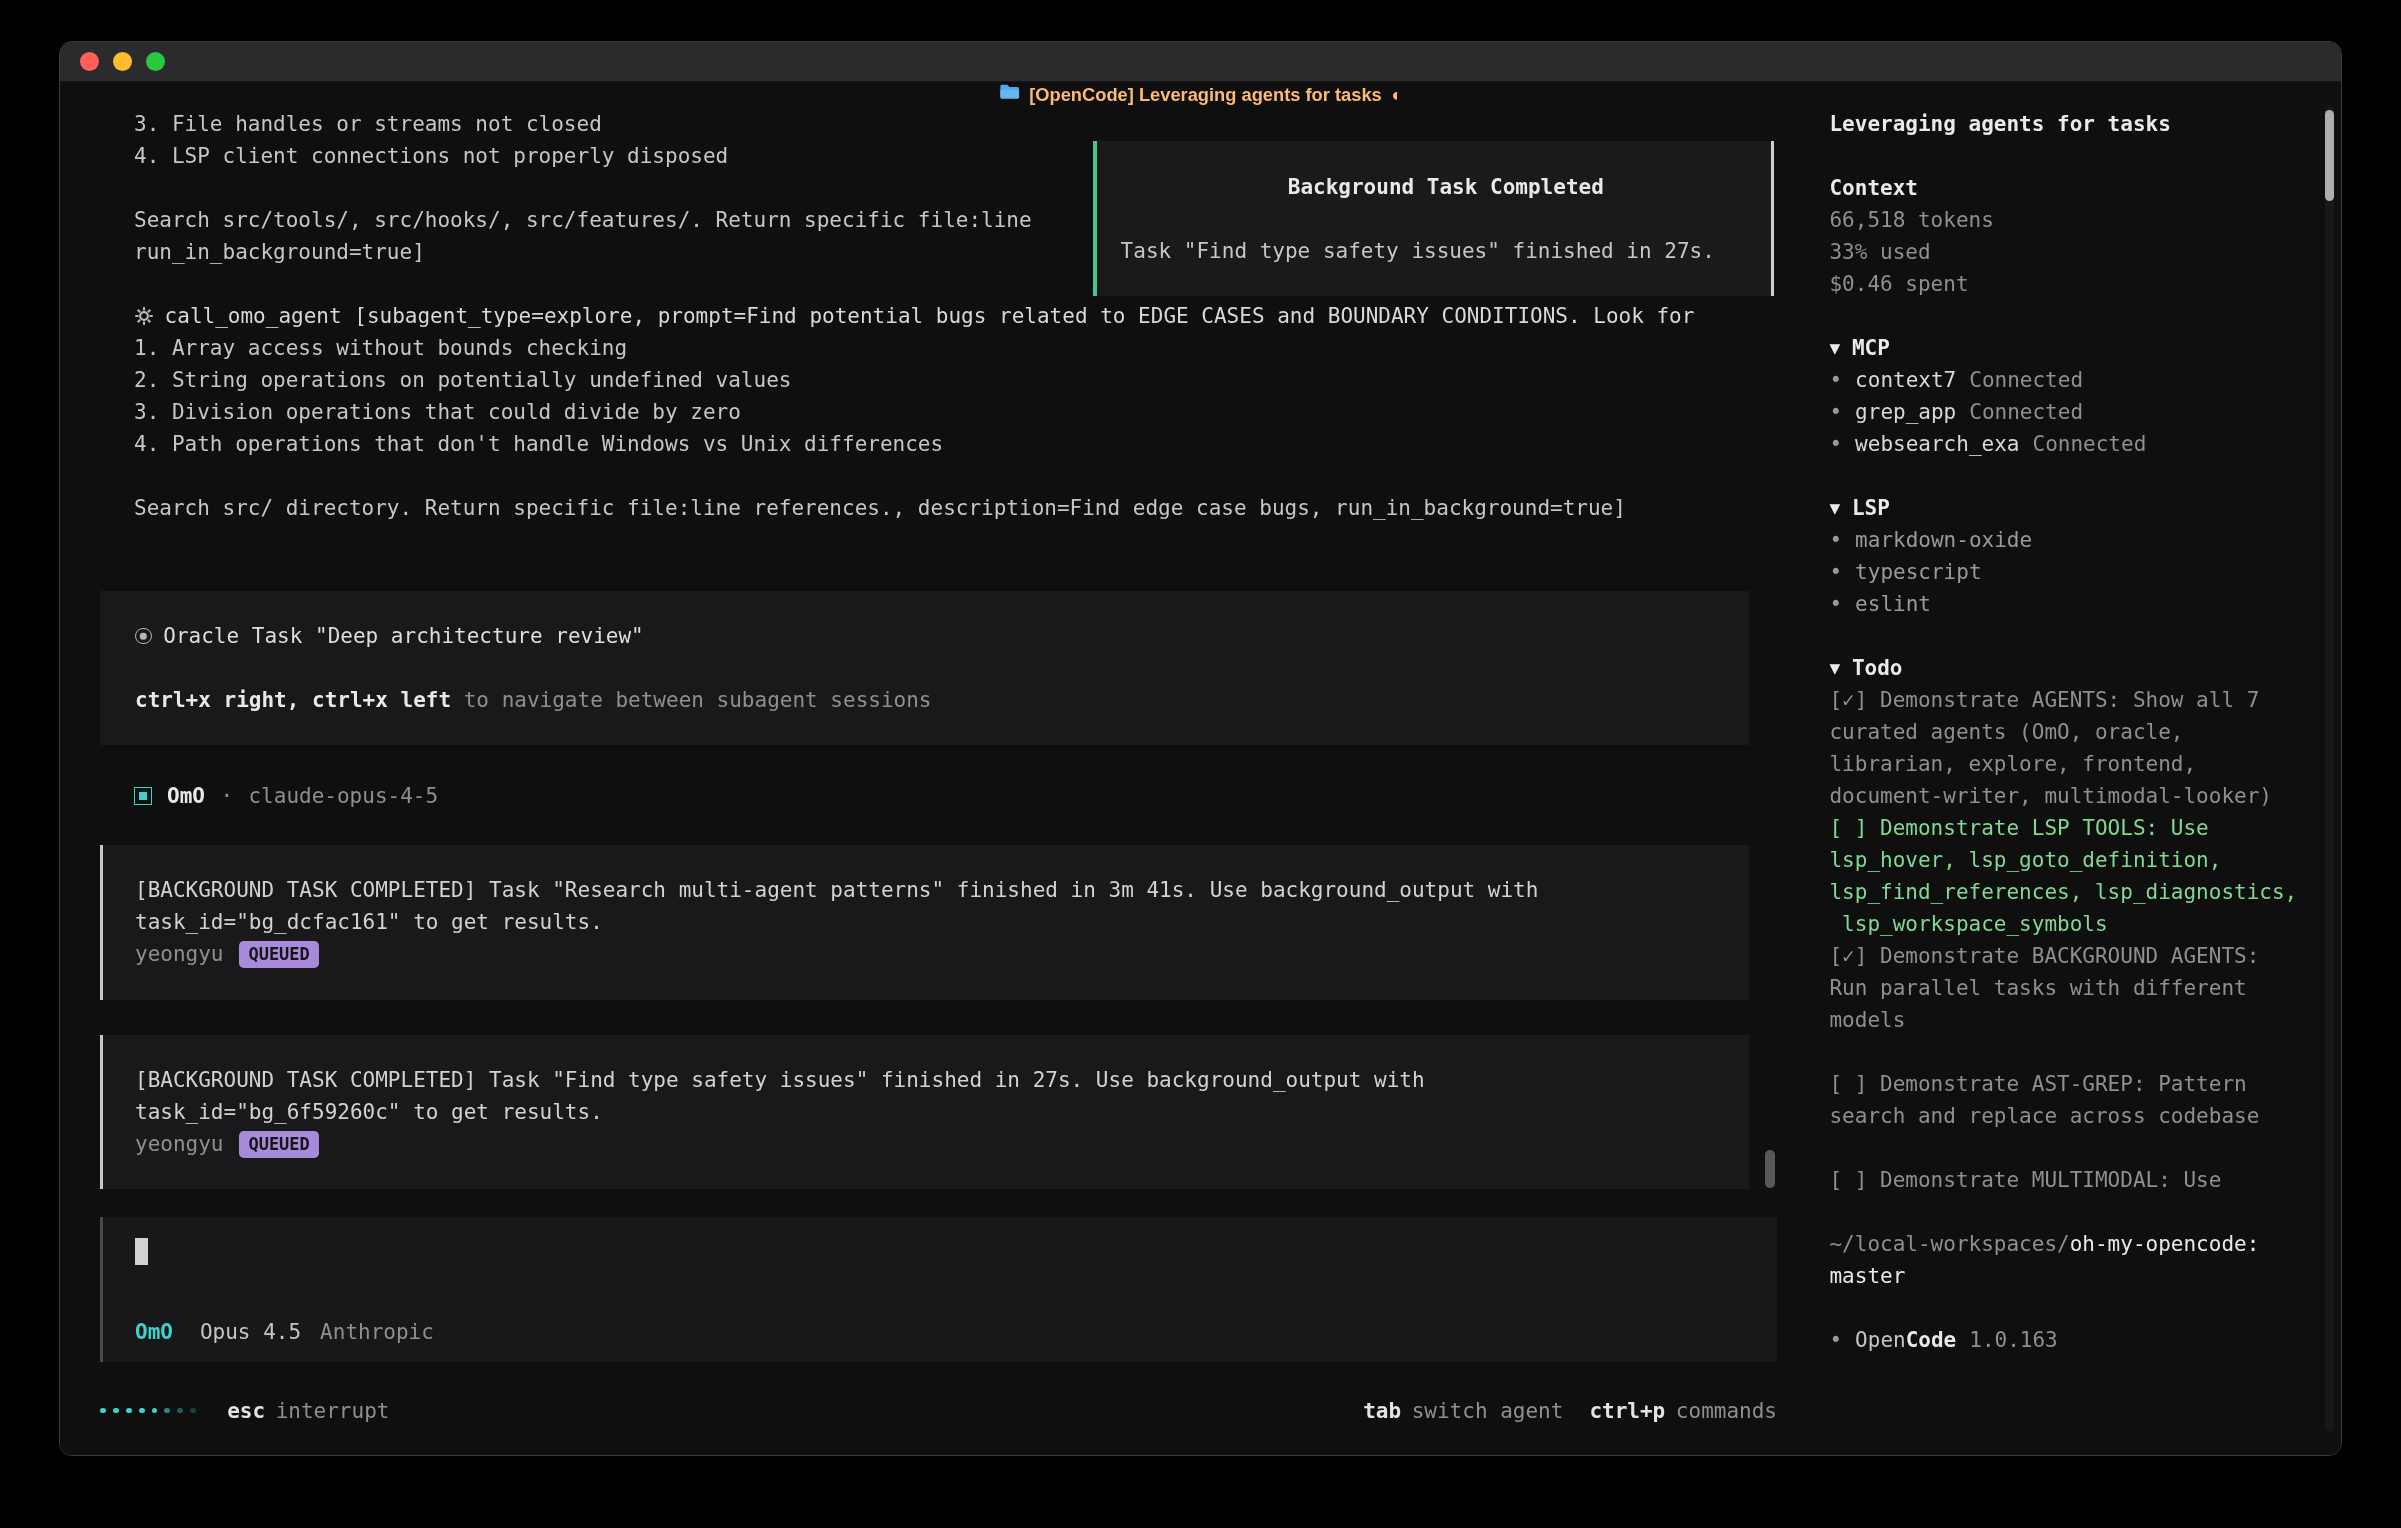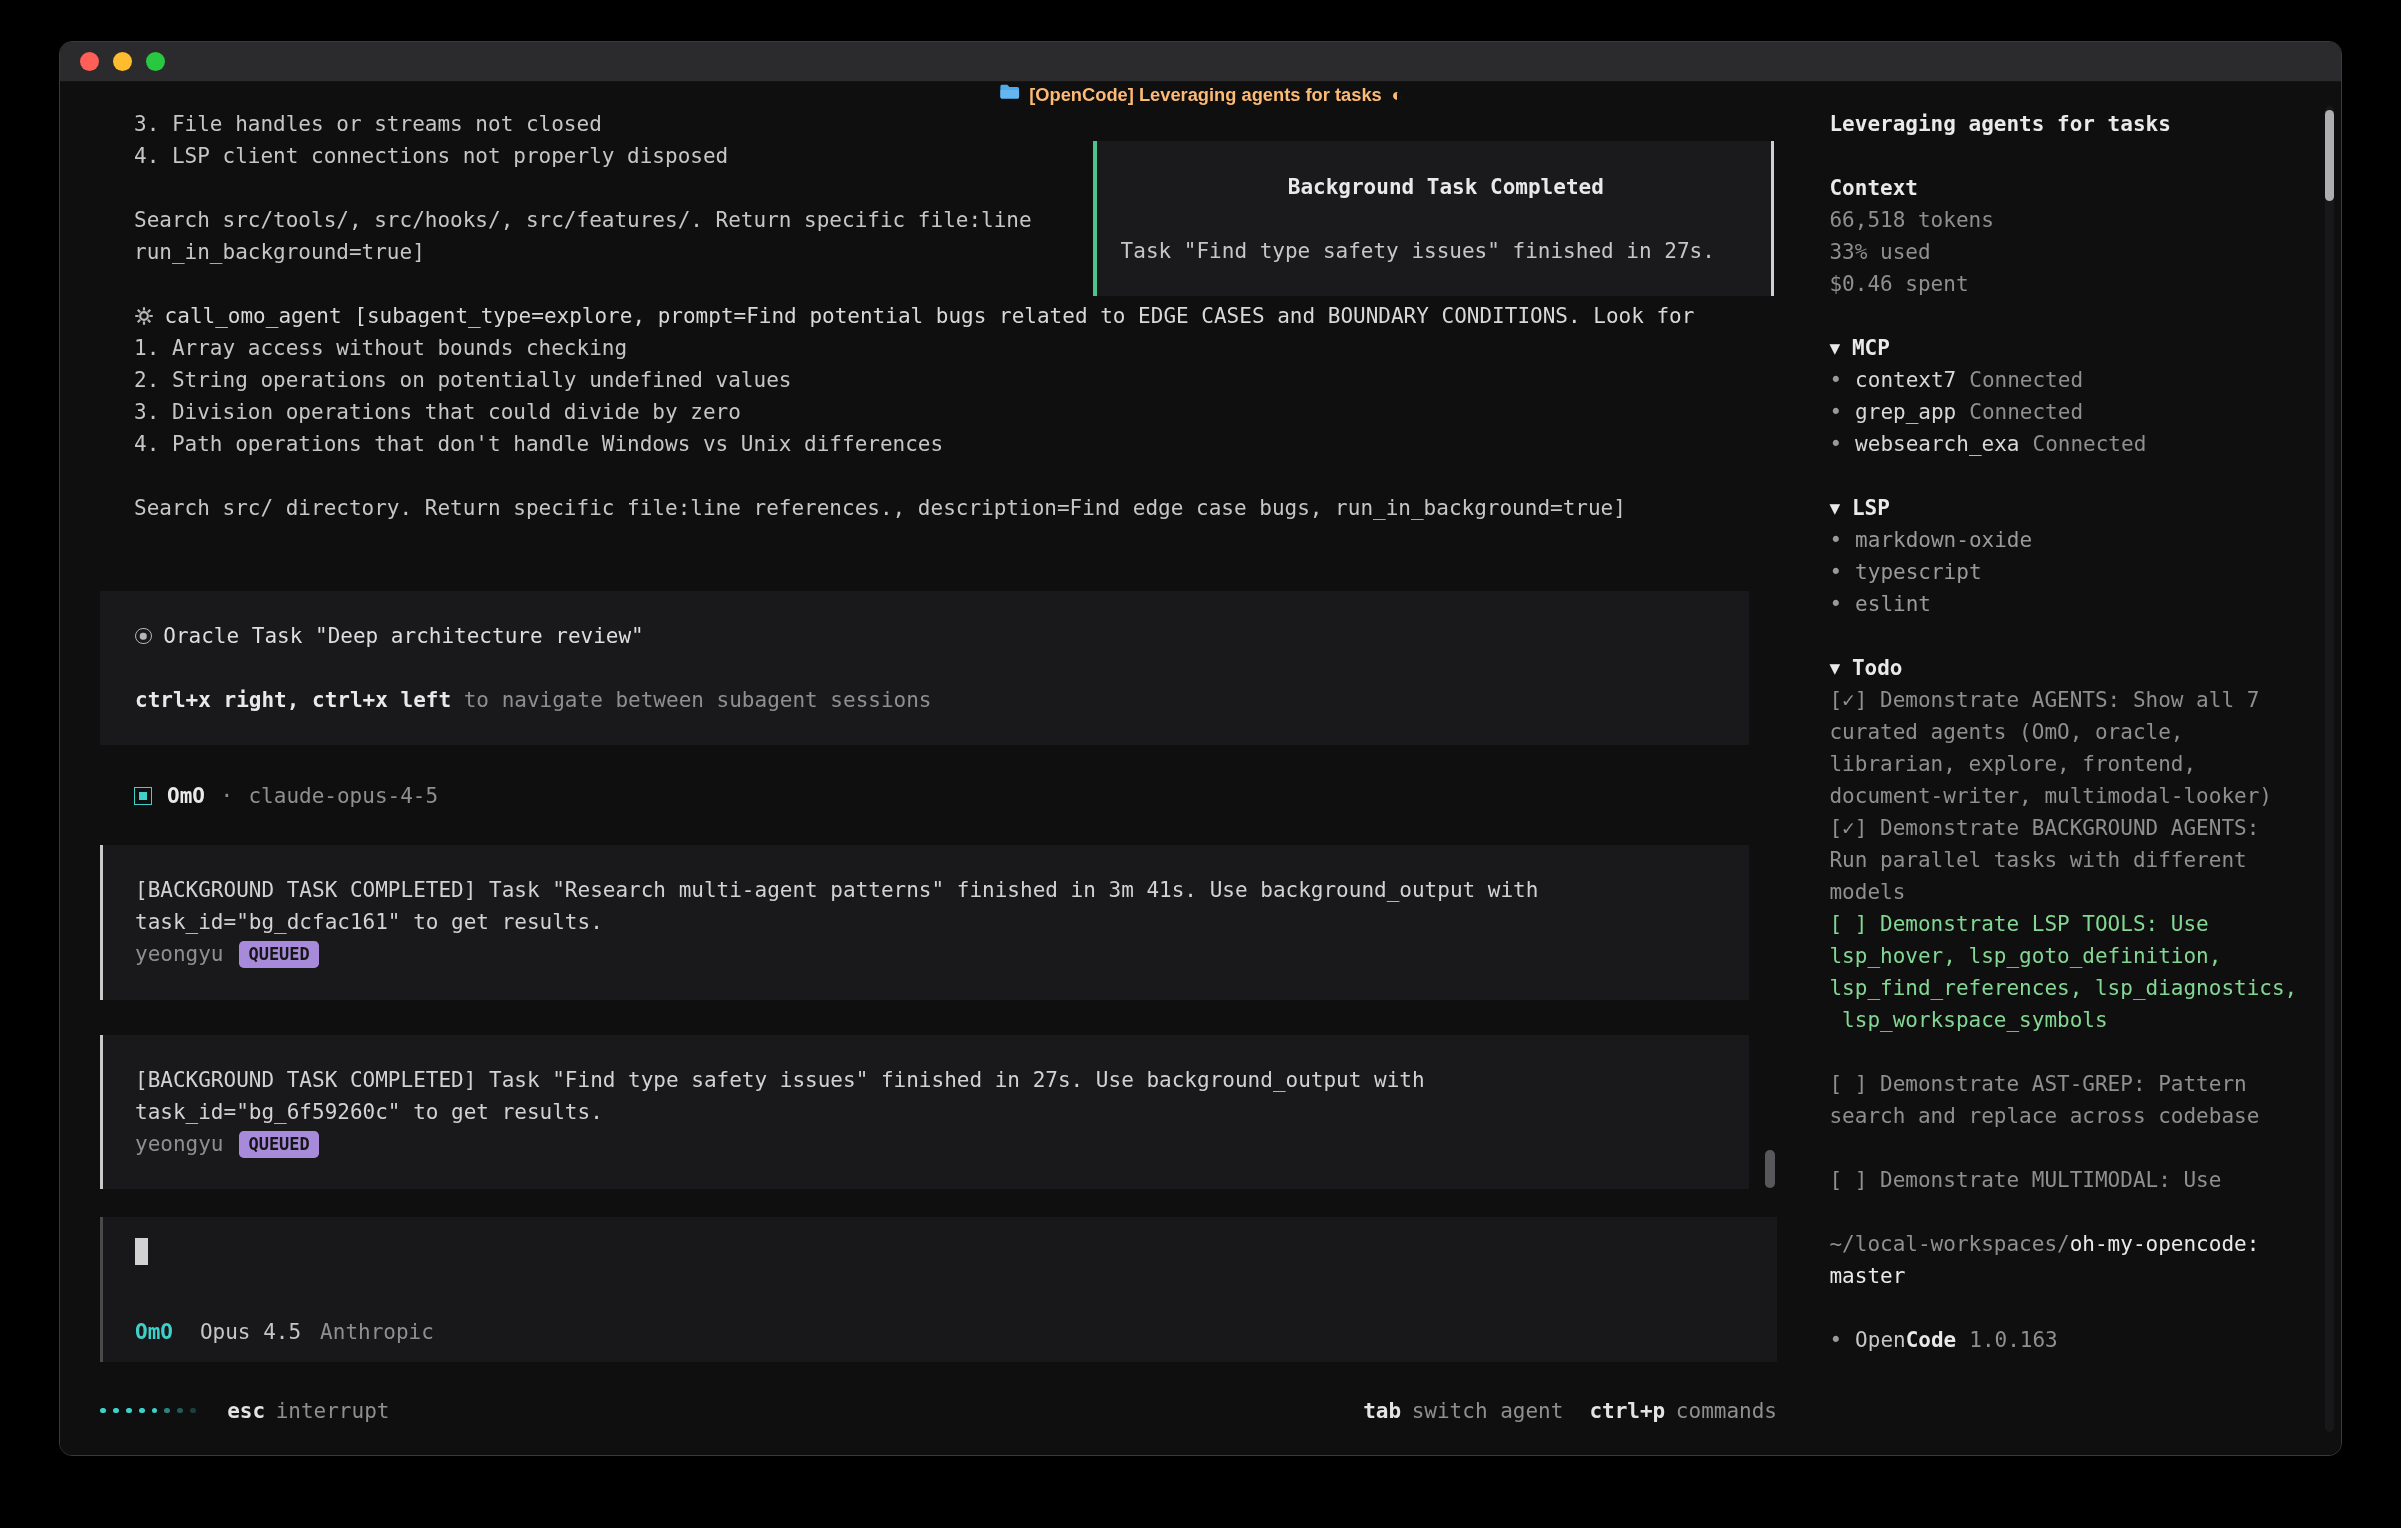--- a/index.html
+++ b/index.html
@@ -266,27 +266,27 @@
         <div class="sp"></div>
 
         <div class="heading-row">
           <span class="caret">▼</span>
           <span class="heading">Todo</span>
         </div>
         <div class="todo t-dim">[✓] Demonstrate AGENTS: Show all 7
 curated agents (OmO, oracle,
 librarian, explore, frontend,
 document-writer, multimodal-looker)</div>
-        <div class="todo t-dim">[✓] Demonstrate BACKGROUND AGENTS:
-Run parallel tasks with different
-models</div>
         <div class="todo t-green">[ ] Demonstrate LSP TOOLS: Use
 lsp_hover, lsp_goto_definition,
 lsp_find_references, lsp_diagnostics,
  lsp_workspace_symbols</div>
+        <div class="todo t-dim">[✓] Demonstrate BACKGROUND AGENTS:
+Run parallel tasks with different
+models</div>
         <div class="sp"></div>
         <div class="todo t-dim">[ ] Demonstrate AST-GREP: Pattern
 search and replace across codebase</div>
         <div class="sp"></div>
         <div class="todo t-dim">[ ] Demonstrate MULTIMODAL: Use</div>
         <div class="sp"></div>
 
         <div><span class="t-dim">~/local-workspaces/</span><span class="t-bright">oh-my-opencode:</span></div>
         <div class="t-bright">master</div>
         <div class="sp"></div>

